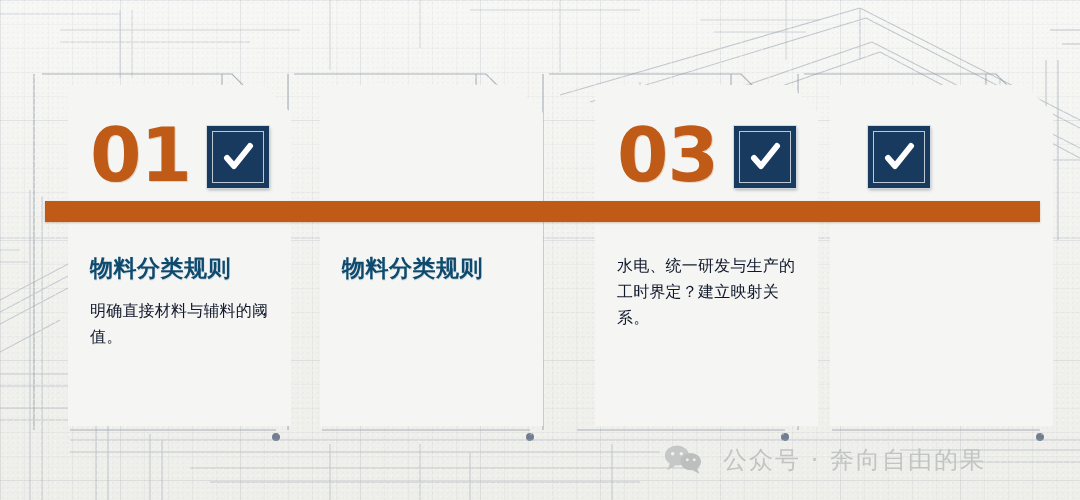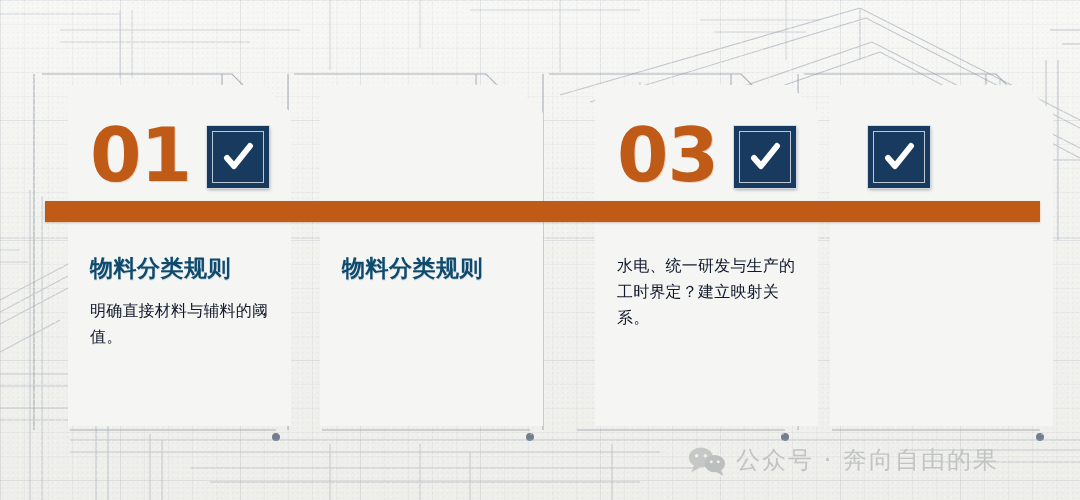--- a/index.html
+++ b/index.html
@@ -159,25 +159,25 @@
     top: 201px;
     width: 995px;
     height: 21px;
     background: #c05a17;
     box-shadow: 0 1px 2px rgba(150,90,45,0.35);
   }
 
   
   .watermark {
     position: absolute;
-    left: 688px;
+    left: 664px;
     top: 444px;
     display: flex;
-    align-items: flex-end;
-    gap: 10px;
+    align-items: flex-start;
+    gap: 21px;
     color: #c2c4c4;
     font-family: "DejaVu Sans", "Liberation Sans", sans-serif;
     font-size: 24px;
     letter-spacing: 2px;
     user-select: none;
   }
   .wm-icon { width: 38px; height: 30px; display: block; }
 </style>
 </head>
 <body>

